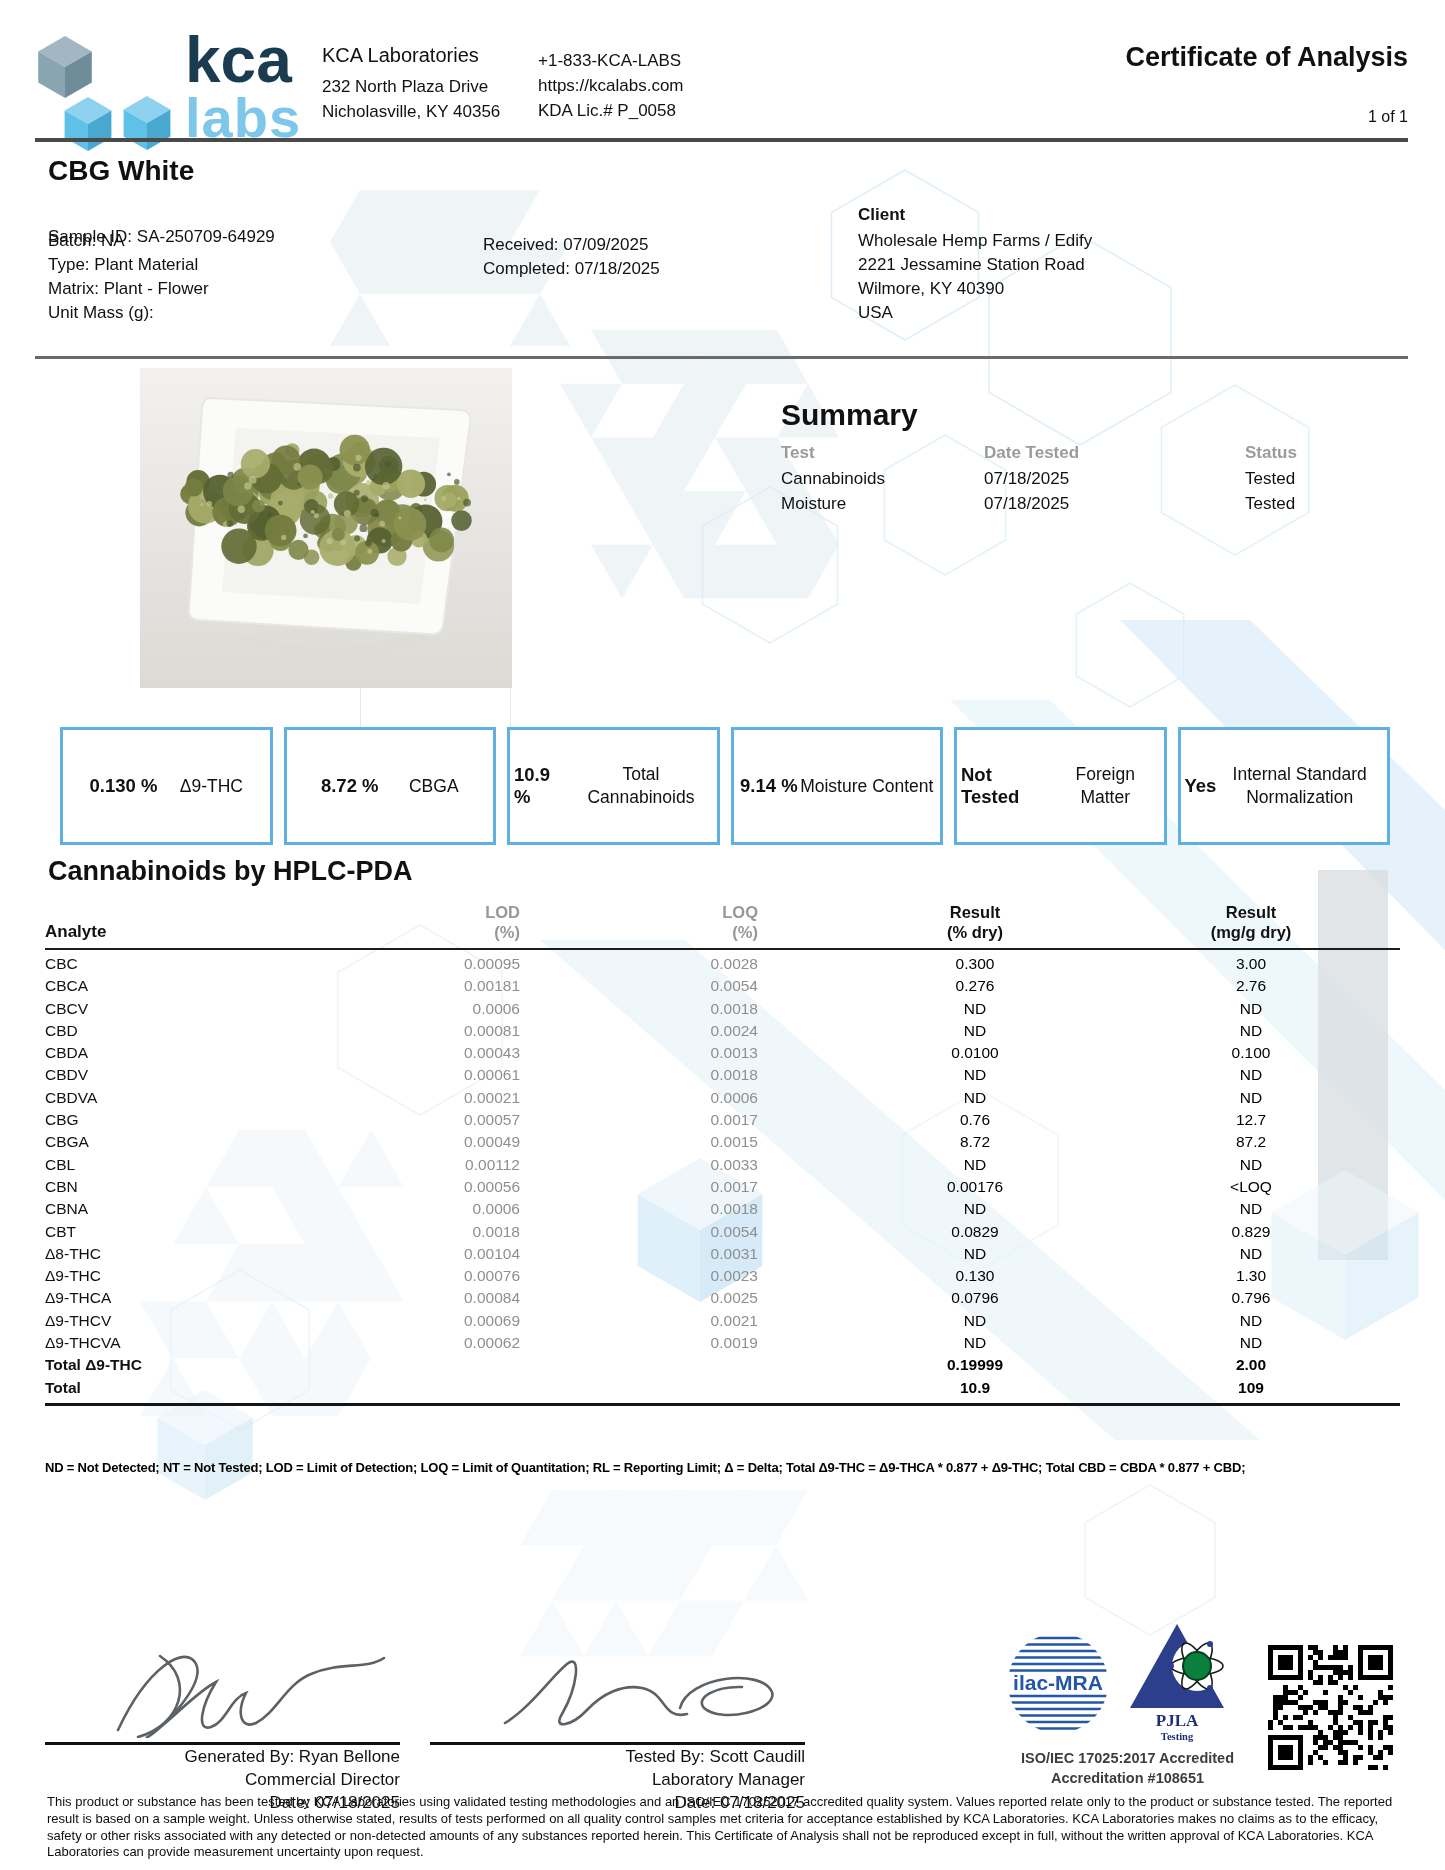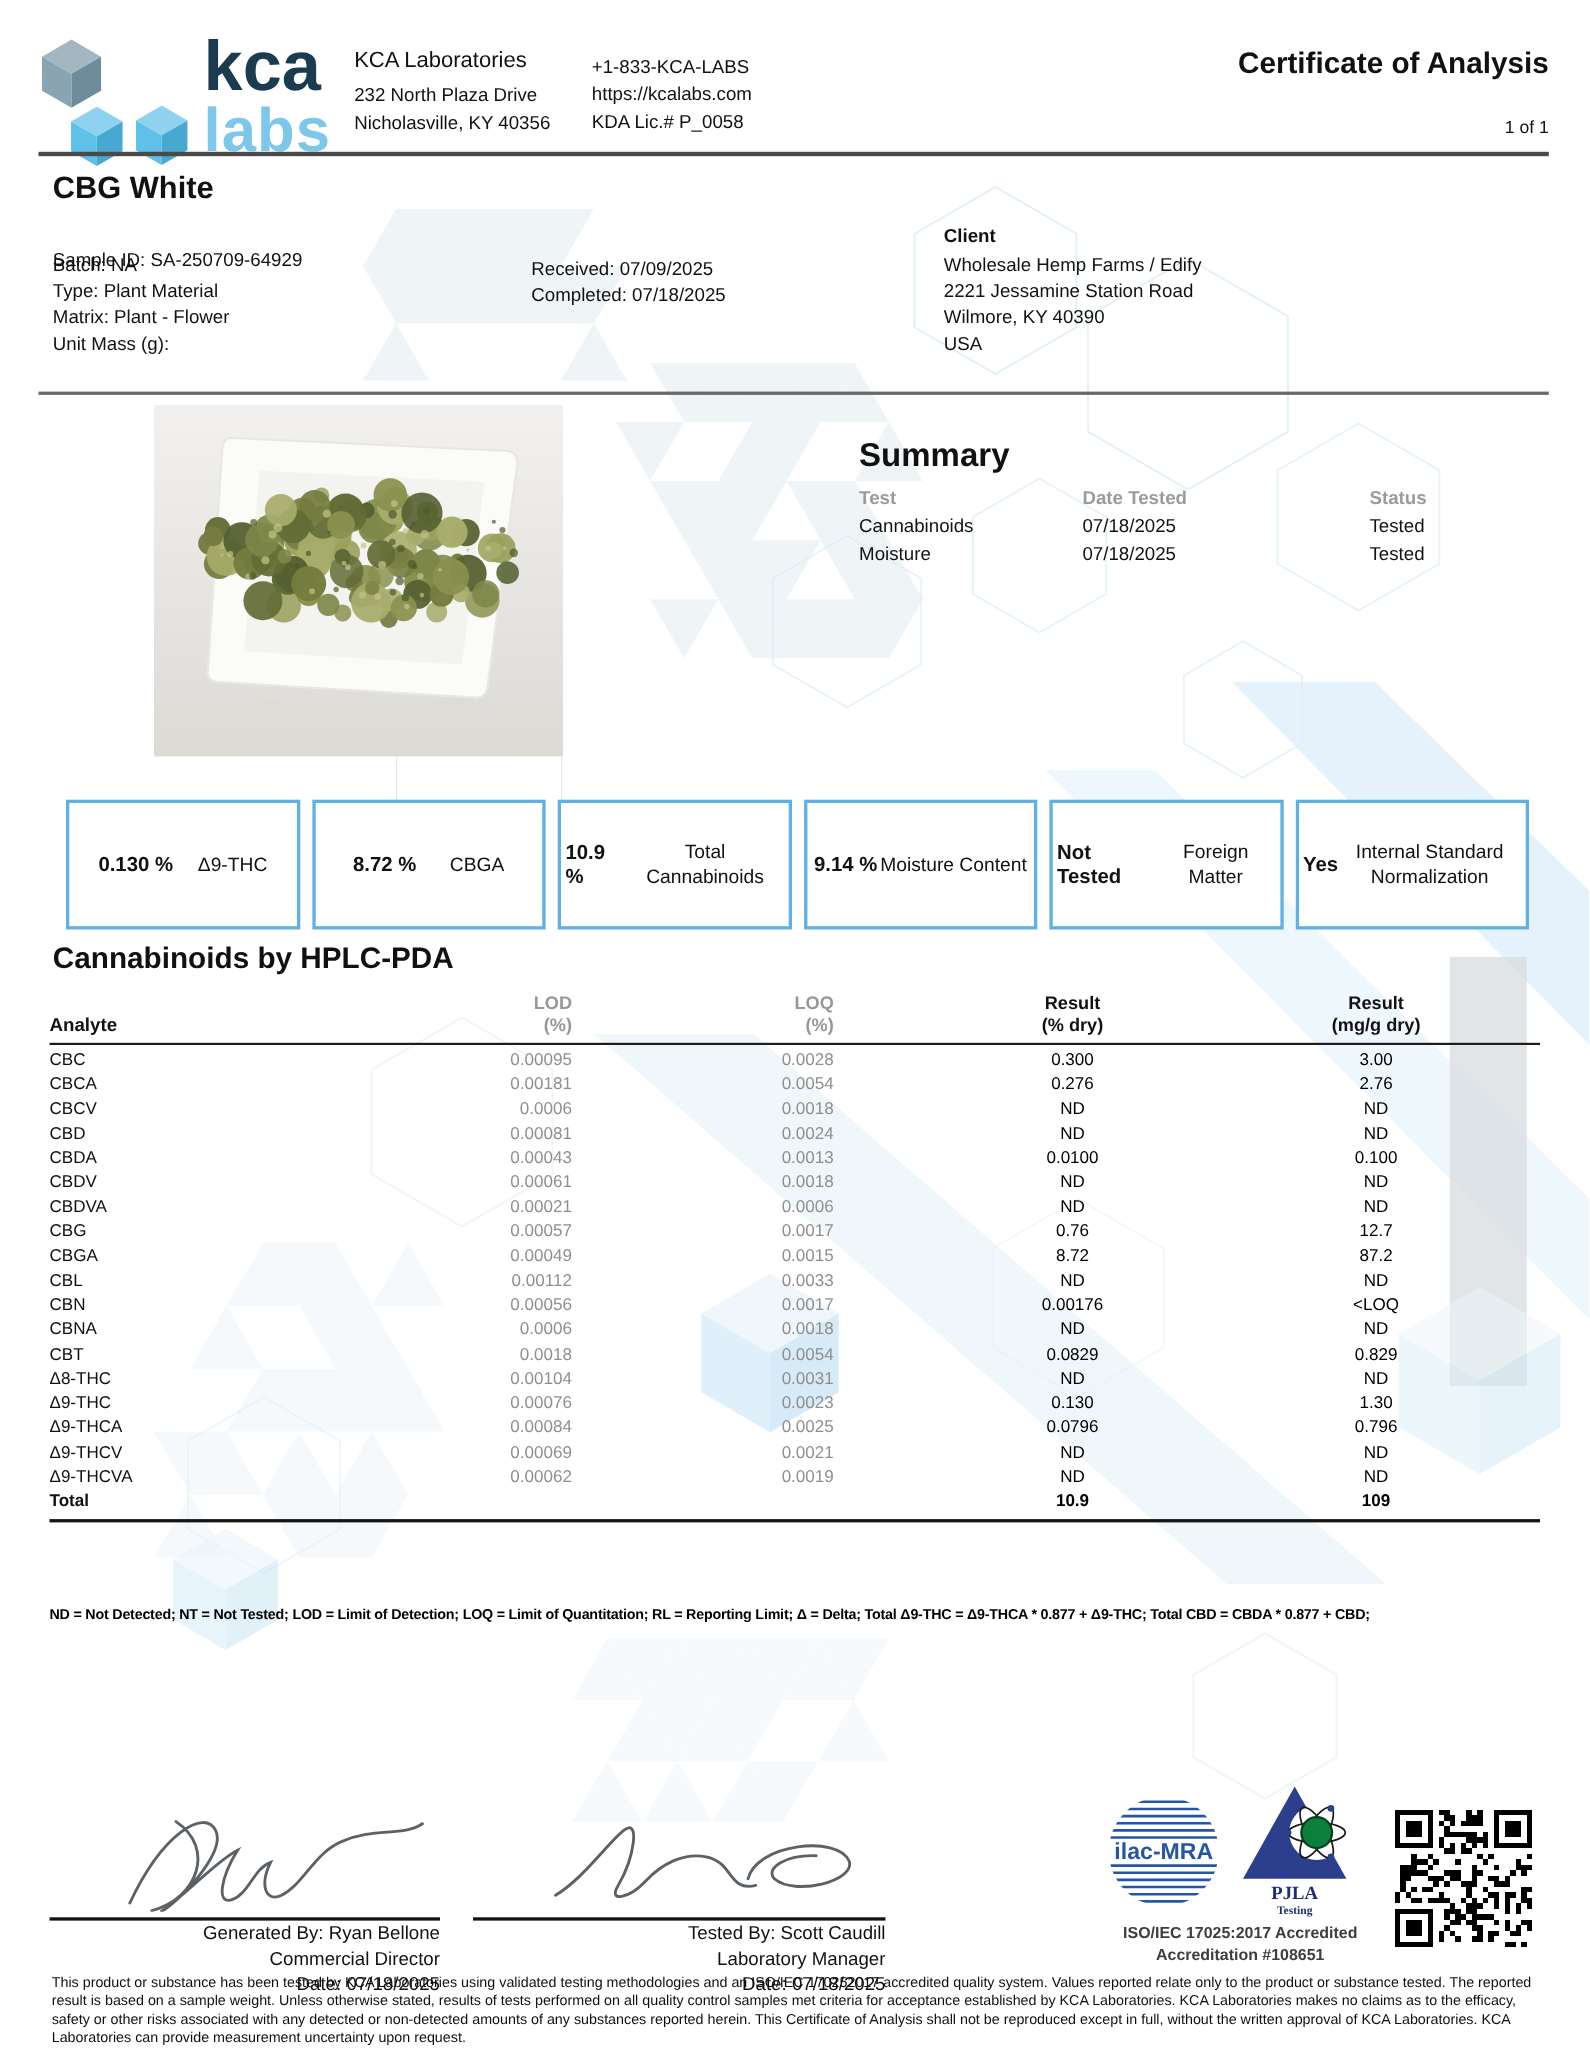--- a/index.html
+++ b/index.html
@@ -572,20 +572,27 @@
           <div class="c-loq pr2">0.0021</div>
           <div class="c-pct">ND</div>
           <div class="c-mg pr88">ND</div>
         </div>
         <div class="trow">
           <div class="c-analyte">Δ9-THCVA</div>
           <div class="c-lod pr5">0.00062</div>
           <div class="c-loq pr2">0.0019</div>
           <div class="c-pct">ND</div>
           <div class="c-mg pr88">ND</div>
+        </div>
+        <div class="trow bold">
+          <div class="c-analyte">Total Δ9-THC</div>
+          <div class="c-lod pr5"></div>
+          <div class="c-loq pr2"></div>
+          <div class="c-pct">0.19999</div>
+          <div class="c-mg pr88">2.00</div>
         </div>
         <div class="trow bold">
           <div class="c-analyte">Total</div>
           <div class="c-lod pr5"></div>
           <div class="c-loq pr2"></div>
           <div class="c-pct">10.9</div>
           <div class="c-mg pr88">109</div>
         </div>
       </div>
     <div class="tbl-bottom"></div>

